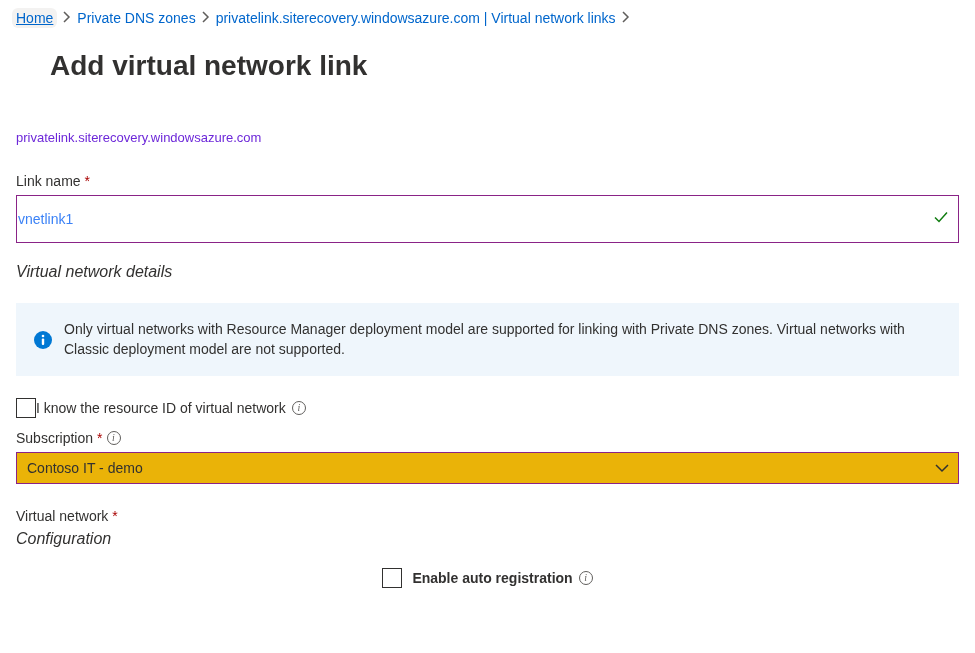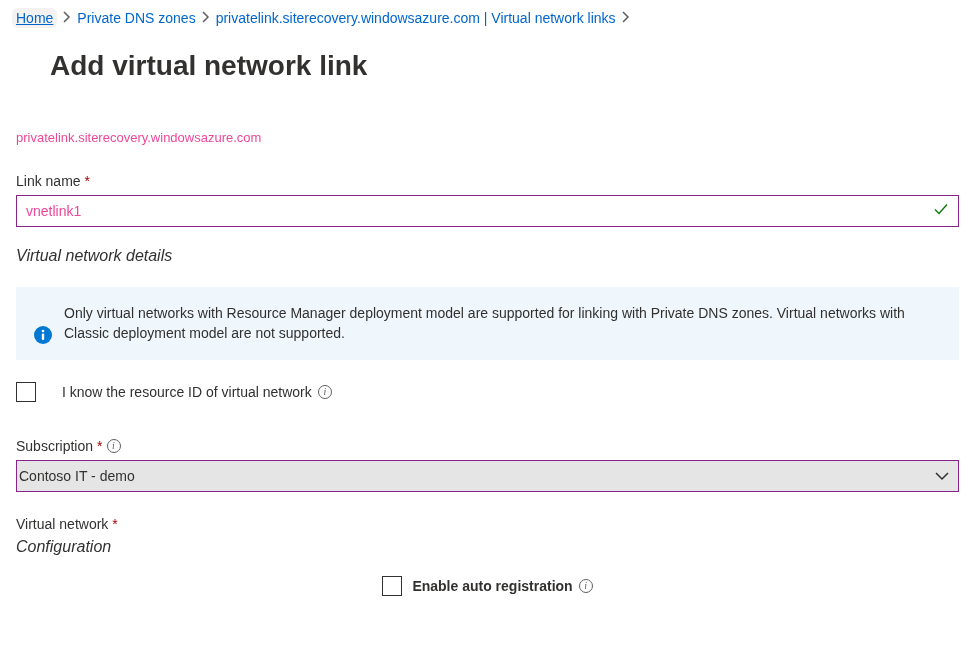--- a/index.html
+++ b/index.html
@@ -42,43 +42,43 @@
     }
     h1 {
       font-size: 28px;
       font-weight: 600;
       color: #323130;
       margin-top: 6px;
       margin-bottom: 2px;
       margin-left: 34px;
     }
     .subtitle {
-      color: #ec4899;
+      color: #6d28d9;
       font-size: 13px;
       margin-bottom: 28px;
       margin-top: 48px;
     }
     .field-label {
       font-size: 14px;
       color: #323130;
       margin-bottom: 6px;
       display: flex;
       align-items: center;
       gap: 4px;
     }
     .required {
       color: #a80000;
     }
     .text-input {
       width: 100%;
       border: 1px solid #8a2387;
-      padding: 6px 34px 6px 9px;
-      font-size: 14px;
-      color: #ec4899;
-      height: 32px;
+      padding: 6px 34px 6px 1px;
+      font-size: 14px;
+      color: #3b82f6;
+      height: 48px;
       font-family: inherit;
     }
     .input-wrapper {
       position: relative;
       margin-bottom: 20px;
     }
     .check-icon {
       position: absolute;
       right: 10px;
       top: 50%;
@@ -89,40 +89,40 @@
       font-size: 16px;
       color: #323130;
       margin-bottom: 22px;
       font-weight: 400;
       font-style: italic;
     }
     .info-box {
       background: #eff6fc;
       padding: 16px 18px;
       display: flex;
-      align-items: flex-end;
+      align-items: center;
       gap: 12px;
       margin-bottom: 22px;
     }
     .info-box .info-text {
       color: #323130;
       font-size: 14px;
       line-height: 1.45;
     }
     .info-icon-circle {
       flex-shrink: 0;
       width: 18px;
       height: 18px;
       margin-top: 2px;
     }
     .checkbox-row {
       display: flex;
       align-items: center;
-      gap: 26px;
-      margin-bottom: 36px;
+      gap: 0;
+      margin-bottom: 12px;
     }
     .checkbox {
       width: 20px;
       height: 20px;
       border: 1px solid #323130;
       background: #ffffff;
       cursor: pointer;
       flex-shrink: 0;
     }
     .checkbox-label {
@@ -142,25 +142,25 @@
       justify-content: center;
       font-size: 10px;
       color: #605e5c;
       font-style: italic;
       font-family: Georgia, serif;
       cursor: default;
     }
     .dropdown {
       width: 100%;
       border: 1px solid #8a2387;
-      padding: 6px 34px 6px 2px;
+      padding: 6px 34px 6px 10px;
       font-size: 14px;
       color: #323130;
       height: 32px;
-      background: #e5e5e5;
+      background: #eab308;
       cursor: pointer;
       display: flex;
       align-items: center;
       justify-content: space-between;
       position: relative;
     }
     .dropdown-wrapper {
       position: relative;
       margin-bottom: 24px;
     }

